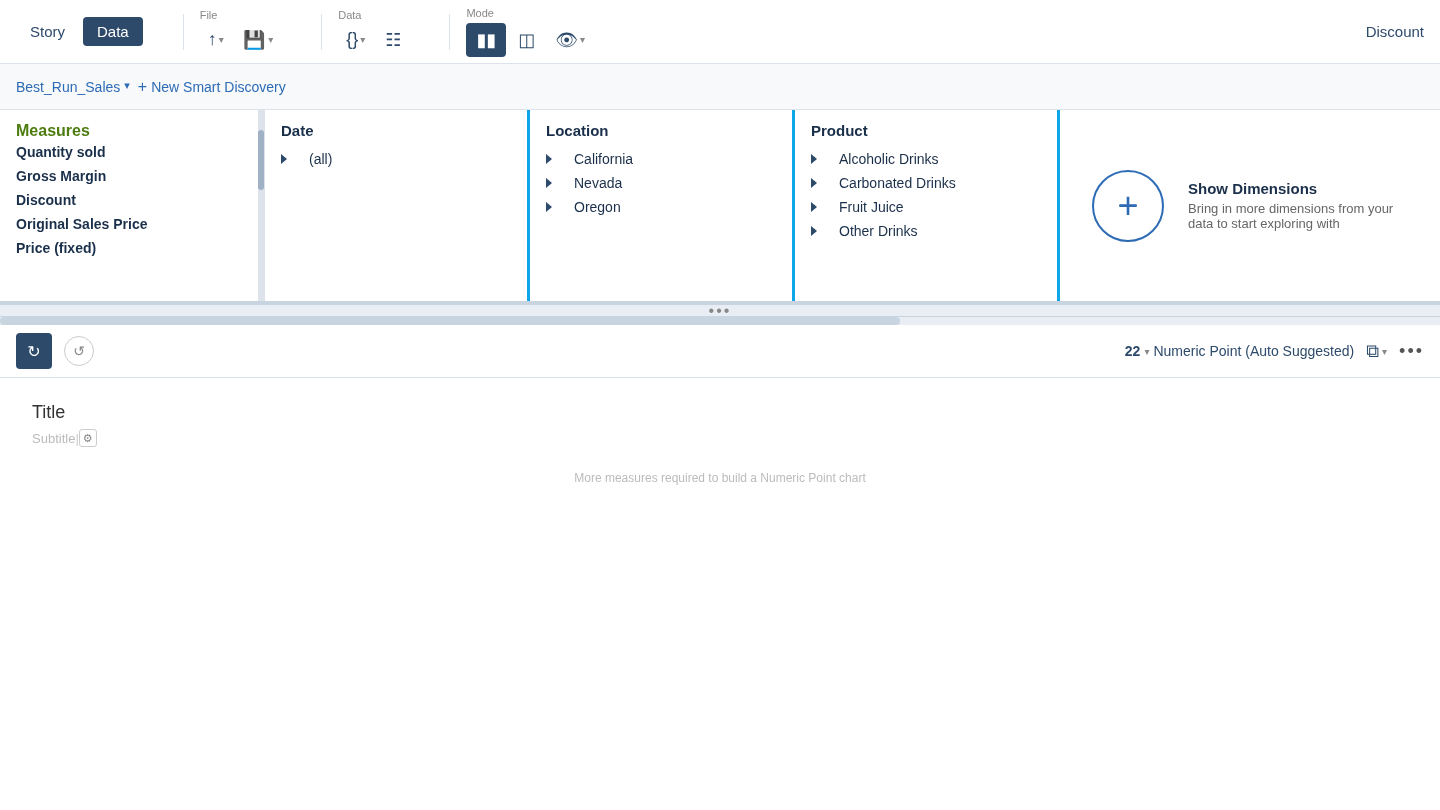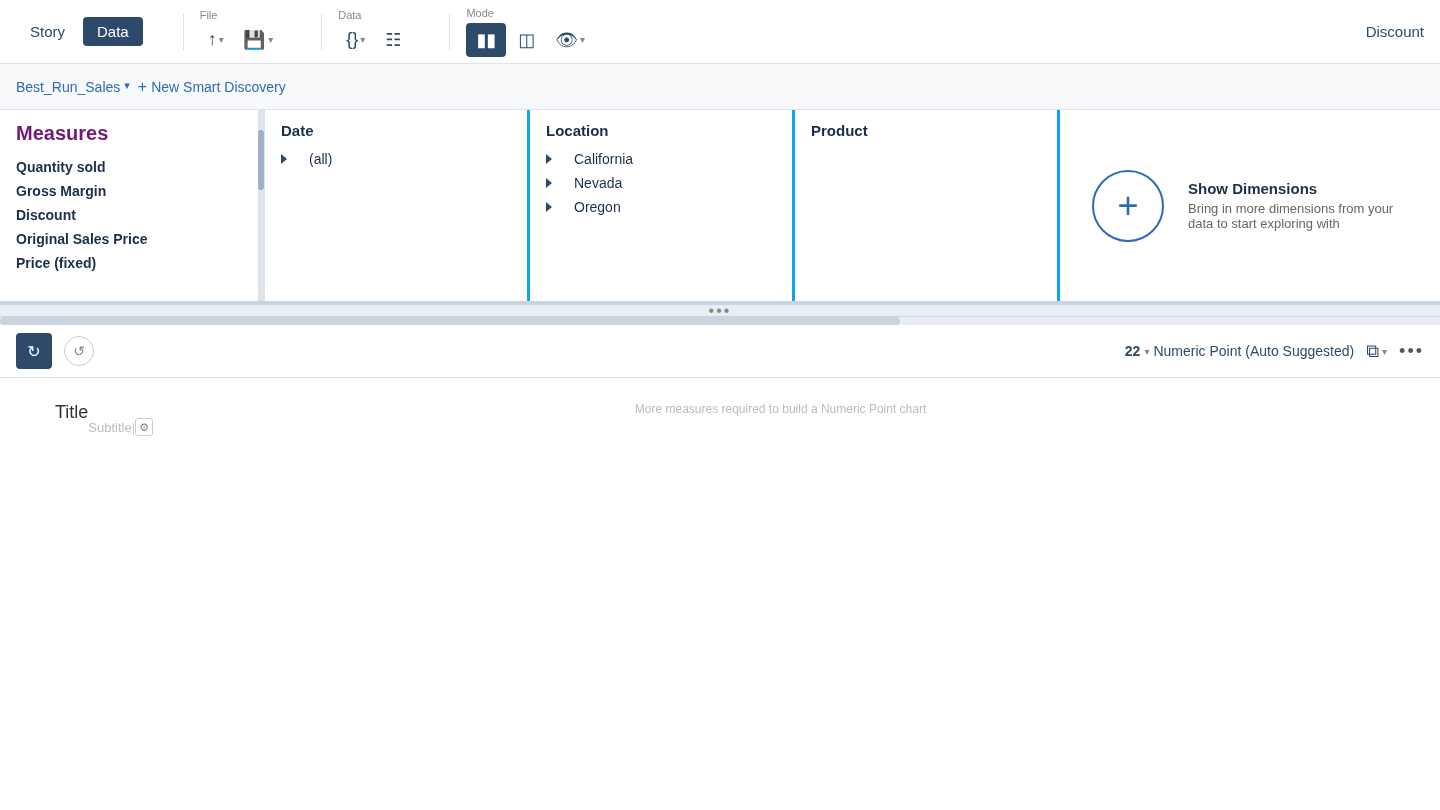--- a/index.html
+++ b/index.html
@@ -138,24 +138,23 @@
       background: #fff;
     }
     .measures-panel {
       width: 265px;
       border-right: 1px solid #dde3ea;
       padding: 12px 16px;
       overflow: hidden;
       position: relative;
     }
     .measures-panel h3 {
-      font-size: 20px;
+      font-size: 16px;
       font-weight: 700;
-      color: #701a75;
-      margin-bottom: 10px;
+      color: #4d7c0f;
     }
     .measures-list {
       list-style: none;
     }
     .measures-list li {
       font-size: 14px;
       font-weight: 600;
       color: #1a2f4a;
       padding: 4px 0;
       cursor: pointer;
@@ -328,23 +327,22 @@
       cursor: pointer;
       font-size: 18px;
       color: #555;
       letter-spacing: 2px;
     }
 
     
     .chart-content {
       flex: 1;
       display: flex;
-      flex-direction: row;
+      flex-direction: column;
       padding: 24px 32px;
-      margin-left: 23px;
     }
     .chart-title {
       font-size: 18px;
       color: #333;
       font-weight: 400;
       margin-bottom: 6px;
     }
     .chart-subtitle-row {
       display: flex;
       align-items: center;
@@ -504,20 +502,38 @@
       </li>
       <li>
         <span class="chevron-right"></span>
         <span>Oregon</span>
       </li>
     </ul>
   </div>
 
   <div class="dim-panel">
     <h3>Product</h3>
+    <ul class="dim-list">
+      <li>
+        <span class="chevron-right"></span>
+        <span>Alcoholic Drinks</span>
+      </li>
+      <li>
+        <span class="chevron-right"></span>
+        <span>Carbonated Drinks</span>
+      </li>
+      <li>
+        <span class="chevron-right"></span>
+        <span>Fruit Juice</span>
+      </li>
+      <li>
+        <span class="chevron-right"></span>
+        <span>Other Drinks</span>
+      </li>
+    </ul>
   </div>
 
   <div class="show-dims-panel">
     <div class="add-circle">
       <span style="font-size:36px; color:#2d6bb5; line-height:1;">+</span>
     </div>
     <div class="show-dims-text">
       <h4>Show Dimensions</h4>
       <p>Bring in more dimensions from your data to start exploring with</p>
     </div>

